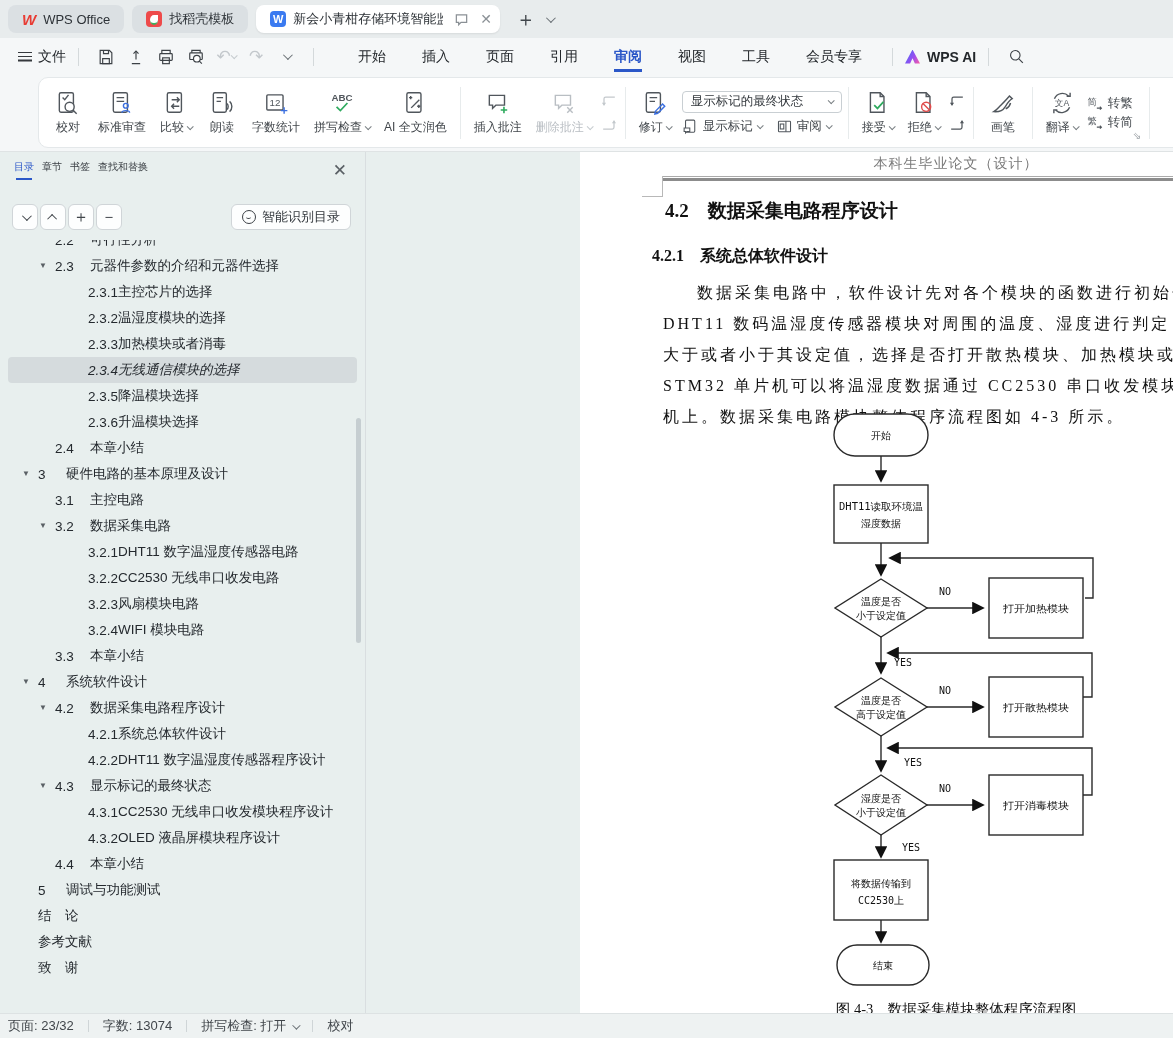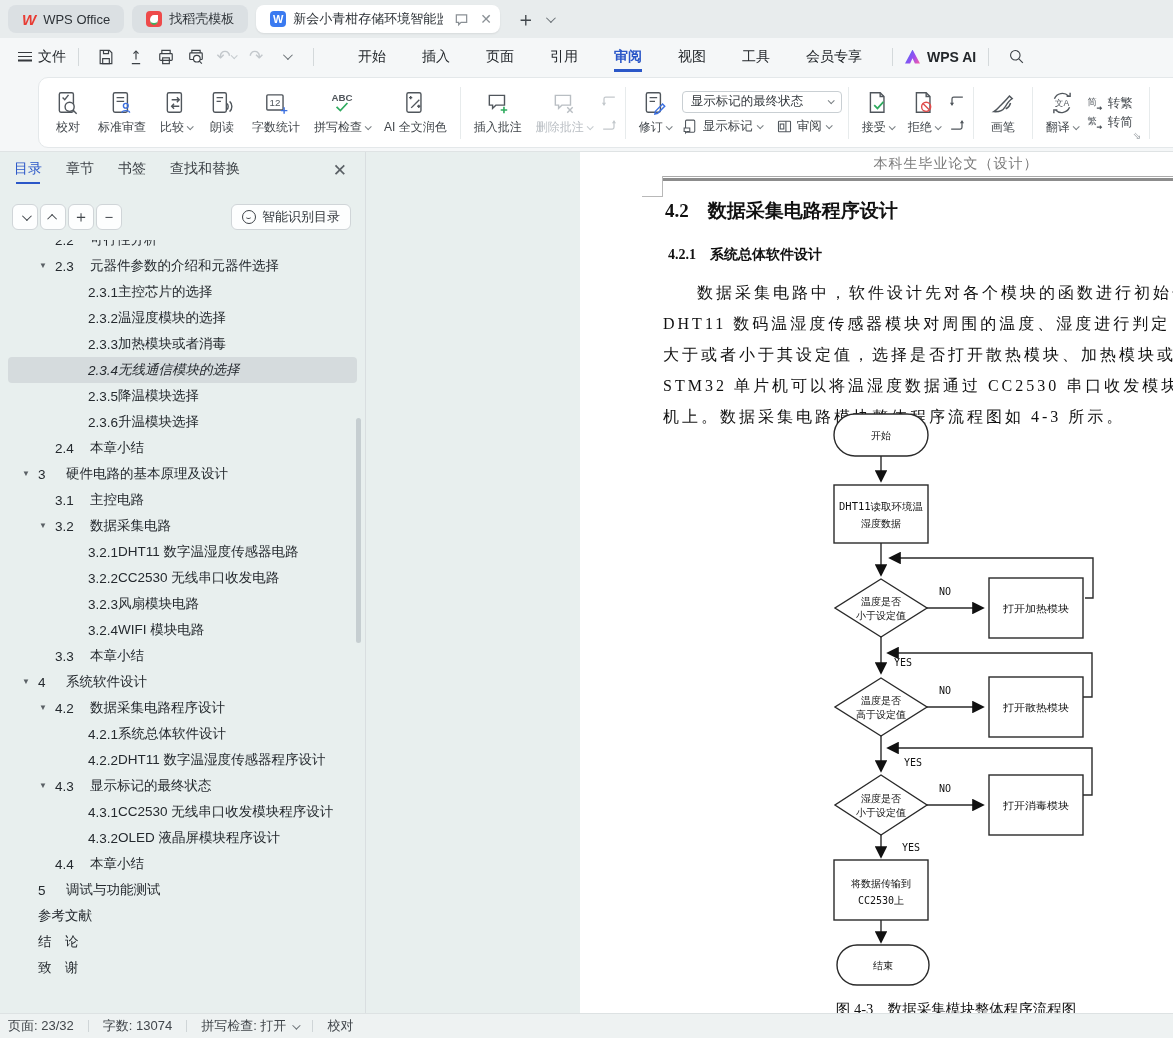--- a/index.html
+++ b/index.html
@@ -56,21 +56,21 @@
   .markup-select { width:160px; height:22px; border:1px solid #c9cfd3; border-radius:4px; background:#fff; font-size:12.5px; color:#33383d; display:flex; align-items:center; justify-content:space-between; padding:0 8px; }
   .revrow { display:flex; align-items:center; gap:14px; }
   .inlinebtn { display:flex; align-items:center; gap:4px; font-size:12.5px; color:#41464b; }
   .expand-corner { align-self:flex-end; margin:0 2px 6px 0; color:#9aa0a5; font-size:10px; }
 
   
   .content { position:absolute; left:0; top:152px; width:100%; height:861px; background:#e8efee; overflow:hidden; }
 
   
   .sidebar { position:absolute; left:0; top:0; width:366px; height:100%; border-right:1px solid #d9dee0; }
-  .sb-tabs { position:absolute; left:14px; top:8px; display:flex; gap:24px; font-size:14px; color:#3c4146; }
+  .sb-tabs { position:absolute; left:14px; top:8px; display:flex; gap:8px; font-size:10px; color:#3c4146; }
   .sb-tab { padding-bottom:6px; position:relative; }
   .sb-tab.active { color:#2b57c8; }
   .sb-tab.active::after { content:""; position:absolute; left:2px; right:2px; bottom:0; height:2.5px; background:#2b57c8; }
   .sb-close { position:absolute; right:18px; top:8px; font-size:17px; color:#5a6065; }
   .sb-controls { position:absolute; left:12px; top:52px; right:12px; height:26px; }
   .sqbtn { position:absolute; top:0; width:26px; height:26px; border:1px solid #d0d5d8; border-radius:6px; background:#fdfefe; display:flex; align-items:center; justify-content:center; color:#41464b; }
   .sqbtn .chev2 { width:7px; height:7px; border-right:1.5px solid #41464b; border-bottom:1.5px solid #41464b; display:inline-block; }
   .chevdown { transform:rotate(45deg) translateY(-2px); }
   .chevup { transform:rotate(-135deg) translateY(-2px); }
   .pm { font-size:16px; line-height:1; }
@@ -90,21 +90,21 @@
   .lvl1.nonum .t-label { left:30px; }
   .sb-scroll { position:absolute; right:4px; top:266px; width:5px; height:225px; border-radius:3px; background:#c6ced1; }
 
   
   .page { position:absolute; left:580px; top:0; width:752px; height:100%; background:#ffffff; font-family:"Liberation Serif", serif; }
   .doc-header { position:absolute; left:0; top:3px; width:100%; text-align:center; font-size:14px; color:#7a7a7a; letter-spacing:1px; }
   .hdr-line { position:absolute; left:83px; top:24px; right:0; height:5px; border-top:1px solid #aaa; background:linear-gradient(#8c8c8c,#8c8c8c) bottom/100% 3px no-repeat; }
   .crop-v { position:absolute; left:82px; top:24px; width:1px; height:21px; background:#b8b8b8; }
   .crop-h { position:absolute; left:62px; top:44px; width:20px; height:1px; background:#b8b8b8; }
   .h1 { position:absolute; left:85px; top:46px; font-size:19px; font-weight:bold; color:#111; }
-  .h2 { position:absolute; left:88px; top:94px; font-size:14px; font-weight:bold; color:#111; }
+  .h2 { position:absolute; left:72px; top:94px; font-size:16px; font-weight:bold; color:#111; }
   .pline { position:absolute; left:83px; white-space:nowrap; font-size:16px; letter-spacing:3px; color:#111; }
   .pline.ind { padding-left:34px; }
   .figcap { position:absolute; left:0; top:848px; width:100%; text-align:center; font-size:14.5px; color:#111; }
   .flow { position:absolute; left:180px; top:258px; }
   .flow text { font-family:"DejaVu Sans Mono", monospace; font-size:10px; fill:#111; }
 
   
   .statusbar { position:absolute; left:0; bottom:0; width:100%; height:25px; background:#eef2f2; border-top:1px solid #dde2e3; display:flex; align-items:center; font-size:13px; color:#41464b; padding-left:8px; }
   .sdiv { width:1px; height:12px; background:#cfd5d7; margin:0 14px; }
   .schev { display:inline-block; width:6px; height:6px; border-right:1.3px solid #6a7075; border-bottom:1.3px solid #6a7075; transform:rotate(45deg) translateY(-2px); margin-left:6px; }
@@ -573,24 +573,24 @@
           </div>
           <div class="toc-row lvl2">
             <span class="t-num">4.4</span>
             <span class="t-label">本章小结</span>
           </div>
           <div class="toc-row lvl1">
             <span class="t-num">5</span>
             <span class="t-label">调试与功能测试</span>
           </div>
           <div class="toc-row lvl1 nonum">
+            <span class="t-label">结　论</span>
+          </div>
+          <div class="toc-row lvl1 nonum">
             <span class="t-label">参考文献</span>
-          </div>
-          <div class="toc-row lvl1 nonum">
-            <span class="t-label">结　论</span>
           </div>
           <div class="toc-row lvl1 nonum">
             <span class="t-label">致　谢</span>
           </div>
         </div>
     </div>
     <div class="sb-scroll"></div>
   </div>
 
   <div class="page">

